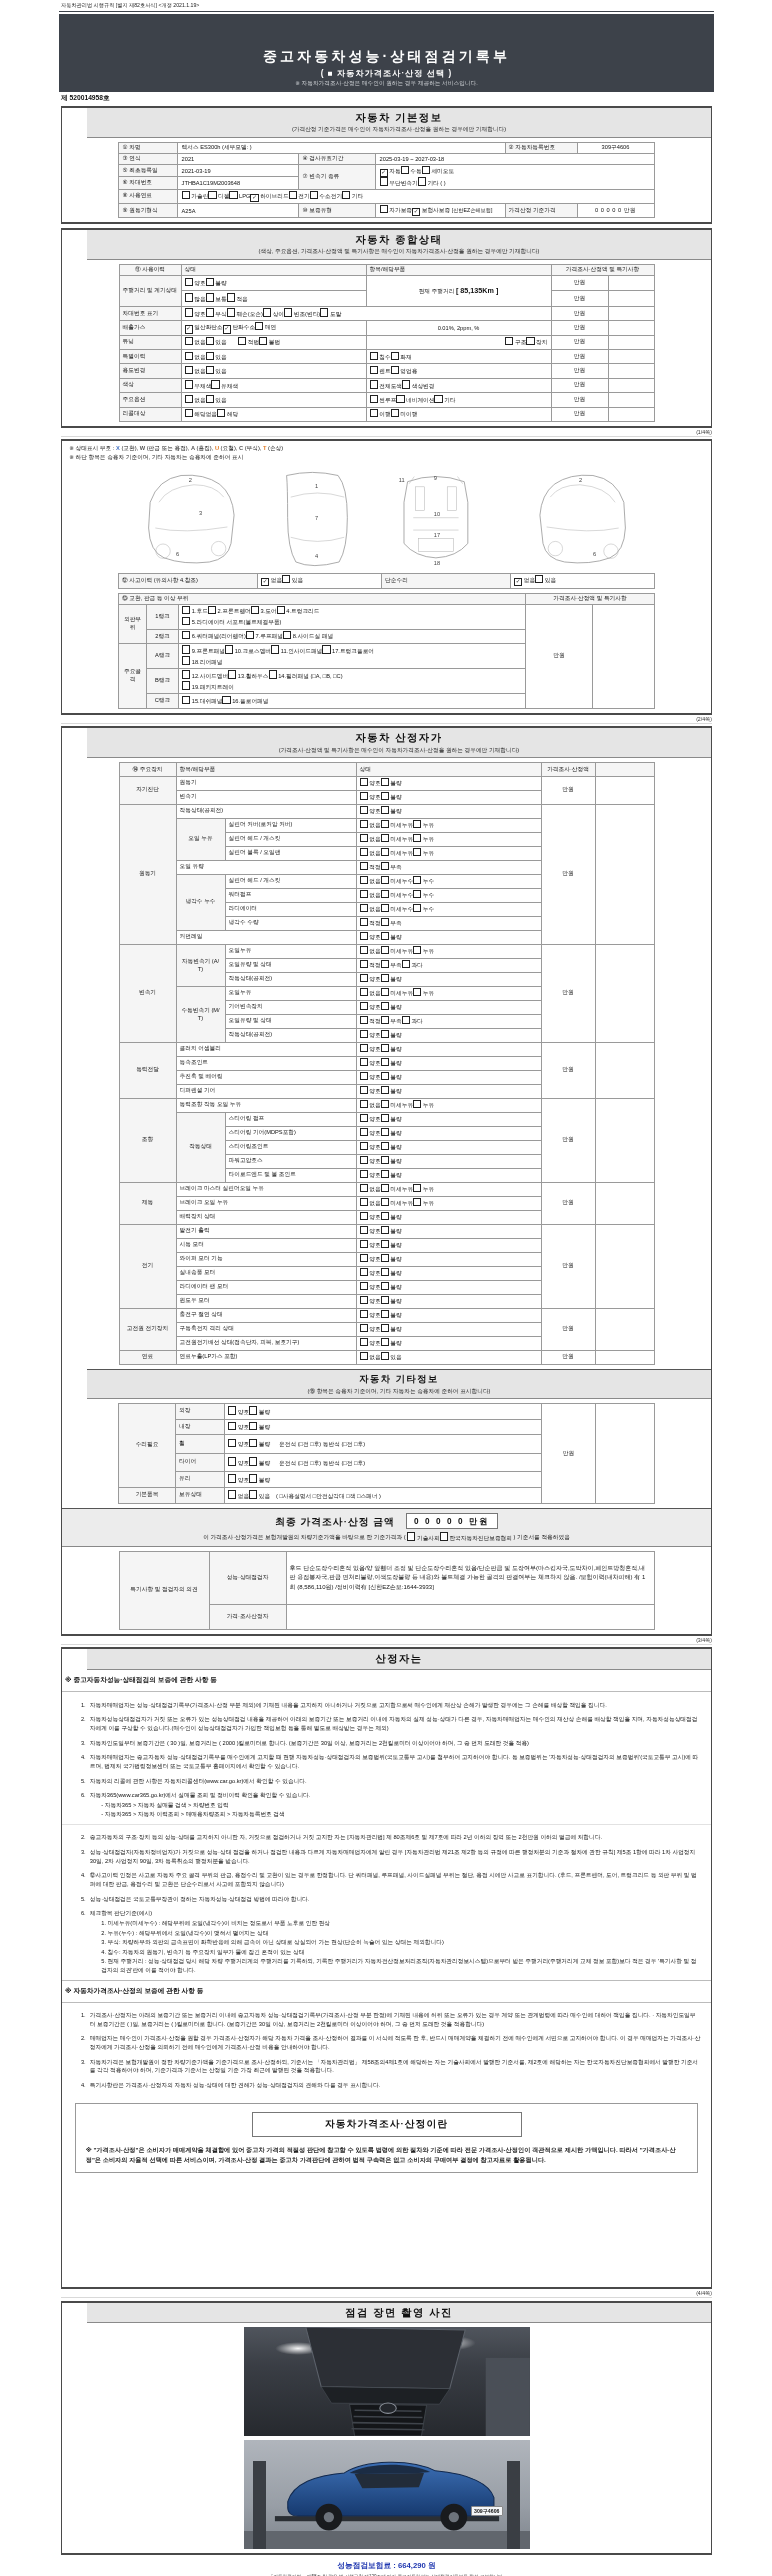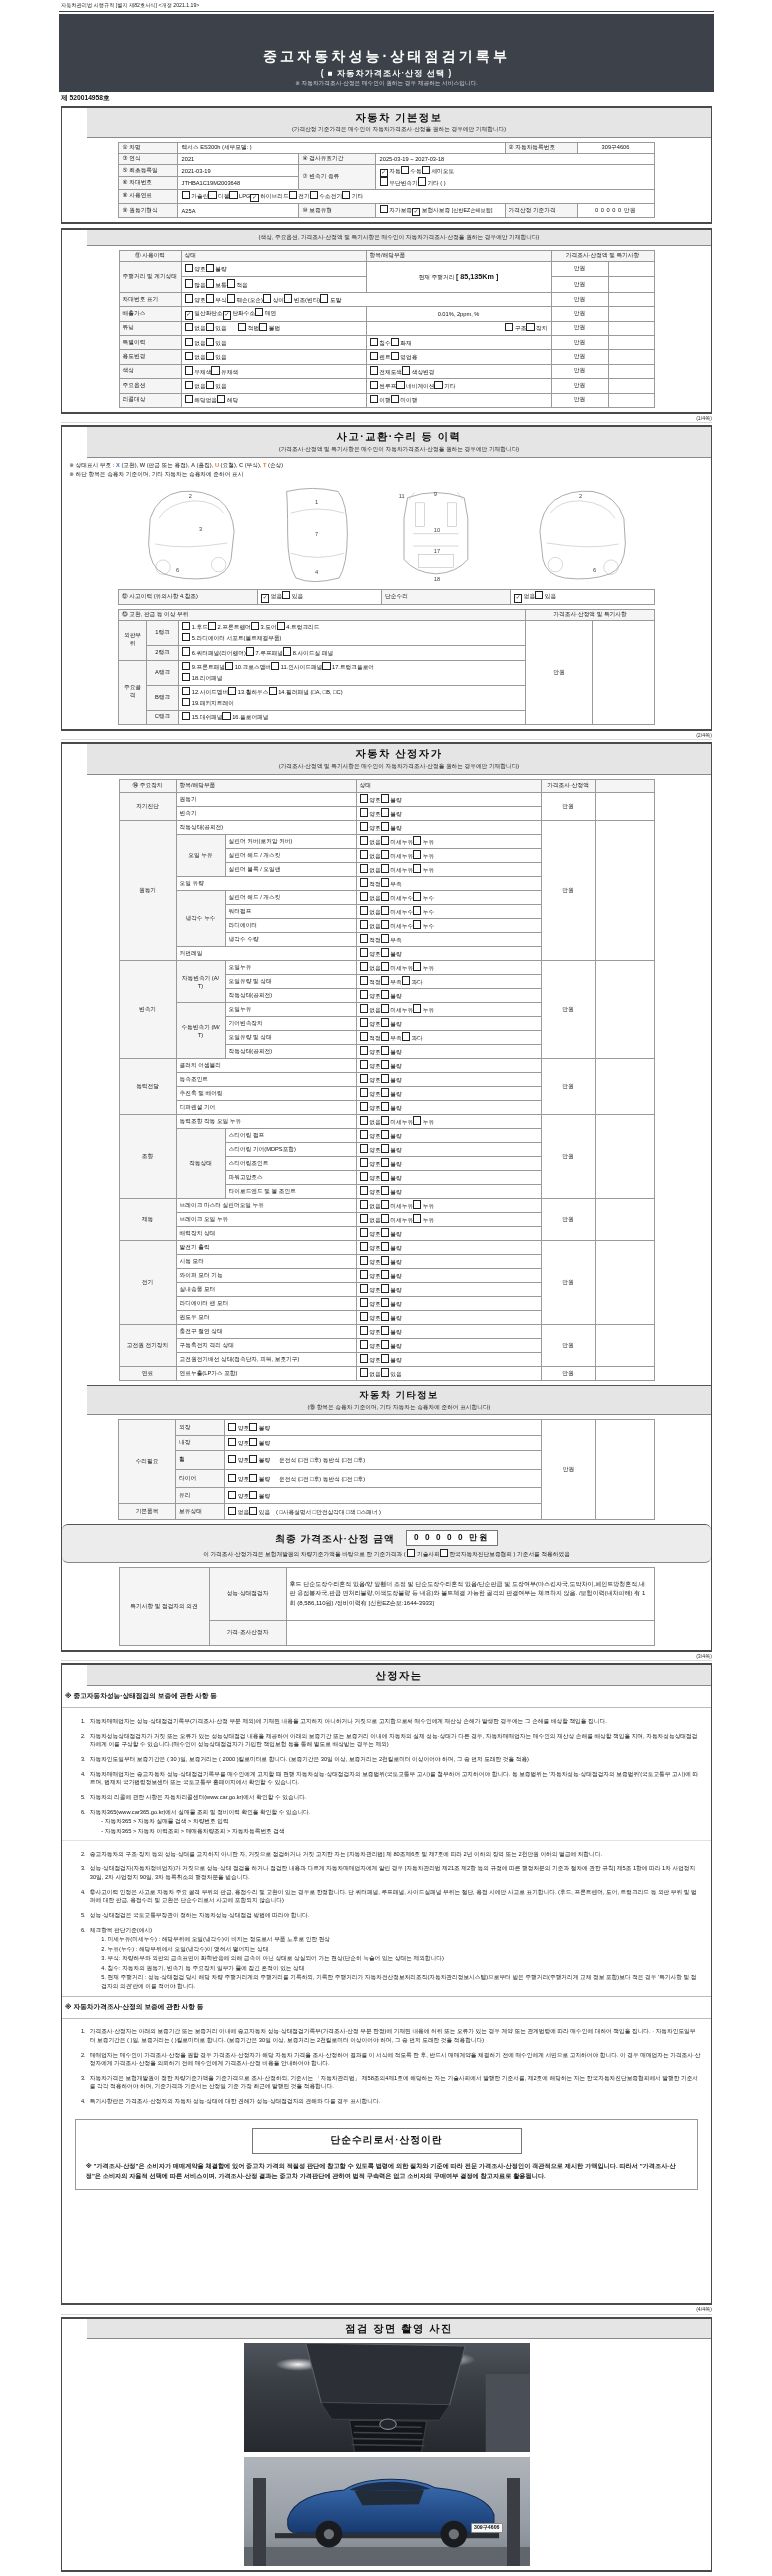--- a/index.html
+++ b/index.html
@@ -27,21 +27,21 @@
   .opt .cb:first-child{margin-left:0;}
   .ckline{line-height:10.8px;}
   .legend{margin:4.1px 7.2px 0;font-size:5.7px;}
   .legend2{margin:1px 7.2px 3.1px;font-size:5.7px;}
   .diagram{display:block;margin:1px auto;}
   .num{font-size:11px;fill:#444;}
   .outline{fill:none;stroke:#9a9a9a;stroke-width:1.6;}
   .outline2{fill:none;stroke:#b3b3b3;stroke-width:1;}
   .mileage-val{font-size:7.2px;font-weight:bold;}
   .price-cell{text-align:center;background:#fff;}
-  .final-band{background:#ececec;border-top:1px solid #555;border-bottom:0.5px solid #888;text-align:center;padding:4.1px 0 3.1px;border-radius:6px;}
+  .final-band{background:#ececec;border-top:1px solid #555;border-bottom:0.5px solid #888;text-align:center;padding:4.1px 0 3.1px;}
   .final-band .fb1{font-size:9.8px;font-weight:bold;letter-spacing:1px;}
   .final-band .fb-val{display:inline-block;border:0.5px solid #777;background:#fff;padding:1.5px 7.2px;margin-left:9.3px;
       font-size:8.2px;font-weight:bold;letter-spacing:2.1px;vertical-align:1px;}
   .final-band .fb2{font-size:5.7px;margin-top:3.1px;}
   .notice-block{padding:2.1px 10.3px 5.2px;}
   .nhead{border-bottom:0.5px solid #bbb;padding:6.2px 3.1px;font-size:6.7px;font-weight:bold;}
   .nitem{display:flex;margin-top:6.2px;line-height:1.5;}
   .nnum{width:13.4px;flex:none;text-align:right;margin-right:4.1px;}
   .ntxt{flex:1;}
   .nsub{margin:1px 0 0 29px;line-height:1.5;}
@@ -122,20 +122,21 @@
         <td><span><span class="opt"><span class="cb"></span><span>자가보증</span></span><span class="opt"><span class="cb">✓</span><span>보험사보증</span></span></span> <span style="font-size:5.2px;">[신한EZ손해보험]</span></td>
         <td class="lbl">가격산정 기준가격</td>
         <td class="c" style="letter-spacing:0.5px;">0 0 0 0 0 만원</td>
       </tr>
     </tbody>
       </table>
   </div>
 
   <div class="sec" style="margin-top:3.1px;">
     <div class="sec-head">
+      <div class="sec-title">자동차 종합상태</div>
       <div class="sec-note">(색상, 주요옵션, 가격조사·산정액 및 특기사항은 매수인이 자동차가격조사·산정을 원하는 경우에만 기재합니다)</div>
     </div>
     <table style="width:536px;">
       <colgroup>
           <col style="width:62px">
           <col style="width:185px">
           <col style="width:185px">
           <col style="width:57px">
           <col style="width:46px">
         </colgroup>
@@ -215,24 +216,20 @@
         <td><span class="opt"><span class="cb"></span><span>이행</span></span><span class="opt"><span class="cb"></span><span>미이행</span></span></td>
         <td class="price-cell">만원</td>
         <td></td>
       </tr>
     </tbody>
       </table>
   </div>
   <div class="pgmark">(1/4쪽)</div>
 
   <div class="sec">
-    <div class="sec-head">
-      <div class="sec-title">사고·교환·수리 등 이력</div>
-      <div class="sec-note">(가격조사·산정액 및 특기사항은 매수인이 자동차가격조사·산정을 원하는 경우에만 기재합니다)</div>
-    </div>
     <div class="legend">
       <span>※ 상태표시 부호 :</span>
       <span><b style="color: rgb(68, 114, 196);">X</b> (교환),  <b style="color: rgb(85, 85, 85);">W</b> (판금 또는 용접),  <b style="color: rgb(85, 85, 85);">A</b> (흠집),  <b style="color: rgb(224, 118, 29);">U</b> (요철),  <b style="color: rgb(85, 85, 85);">C</b> (부식),  <b style="color: rgb(224, 118, 29);">T</b> (손상)</span>
     </div>
     <div class="legend2">※ 하단 항목은 승용차 기준이며, 기타 자동차는 승용차에 준하여 표시</div>
 
     <svg class="diagram" width="520" height="106" viewBox="0 0 1010 205" style="font-size:11px">
 
       <g>
         <path class="outline" d="M45,70 Q60,25 105,18 Q150,14 180,35 Q205,55 208,95 L202,150 Q196,180 160,186 Q110,192 72,178 Q44,166 42,120 Z"></path>
@@ -727,21 +724,21 @@
         <div class="nitem">
           <span class="nnum">3.</span>
           <span class="ntxt">자동차가격은 보험개발원이 정한 차량기준가액을 기준가격으로 조사·산정하되, 기준서는 「자동차관리법」 제58조의4제1호에 해당하는 자는 기술사회에서 발행한 기준서를, 제2호에 해당하는 자는 한국자동차진단보증협회에서 발행한 기준서를 각각 적용하여야 하며, 기준가격과 기준서는 산정일 기준 가장 최근에 발행된 것을 적용합니다.</span>
         </div>
         <div class="nitem">
           <span class="nnum">4.</span>
           <span class="ntxt">특기사항란은 가격조사·산정자의 자동차 성능·상태에 대한 견해가 성능·상태점검자의 견해와 다를 경우 표시합니다.</span>
         </div>
       </div>
     <div class="pricebox-wrap">
-      <div class="pricebox-title">단순수리로서·산정이란</div>
+      <div class="pricebox-title">자동차가격조사·산정이란</div>
       <div class="pricebox-text">※ "가격조사·산정"은 소비자가 매매계약을 체결함에 있어 중고차 가격의 적절성 판단에 참고할 수 있도록 법령에 의한 절차와 기준에 따라 전문 가격조사·산정인이 객관적으로 제시한 가액입니다. 따라서 "가격조사·산정"은 소비자의 자율적 선택에 따른 서비스이며, 가격조사·산정 결과는 중고차 가격판단에 관하여 법적 구속력은 없고 소비자의 구매여부 결정에 참고자료로 활용됩니다.</div>
     </div>
   </div>
   <div class="pgmark">(4/4쪽)</div>
 
   <div class="sec">
     <div class="sec-head">
       <div class="sec-title">점검 장면 촬영 사진</div>
     </div>
 

